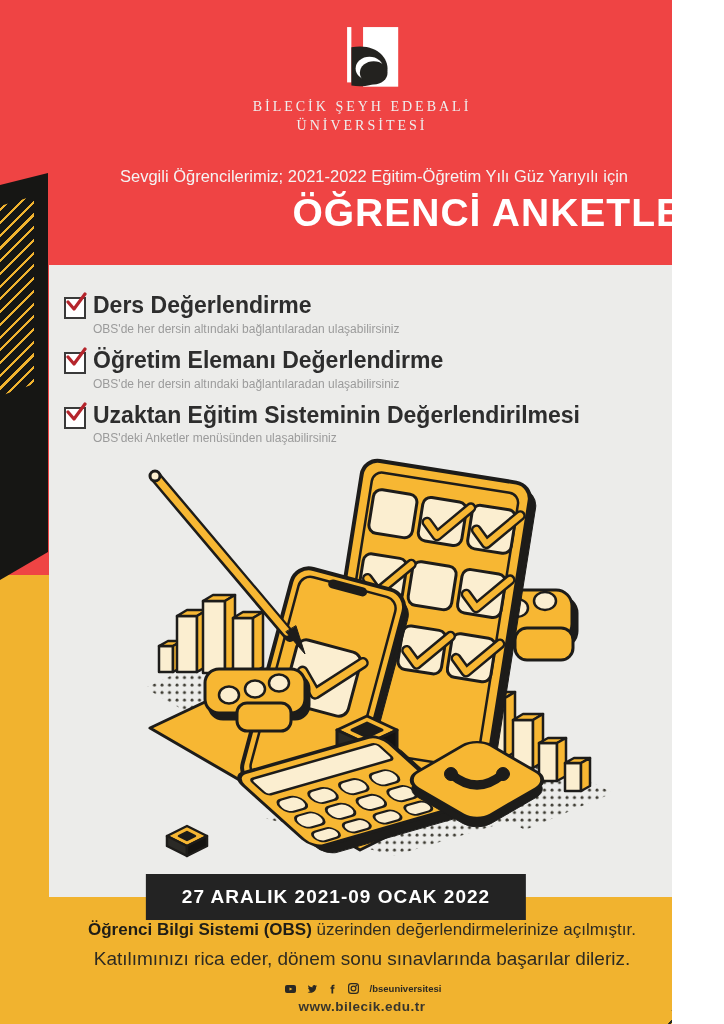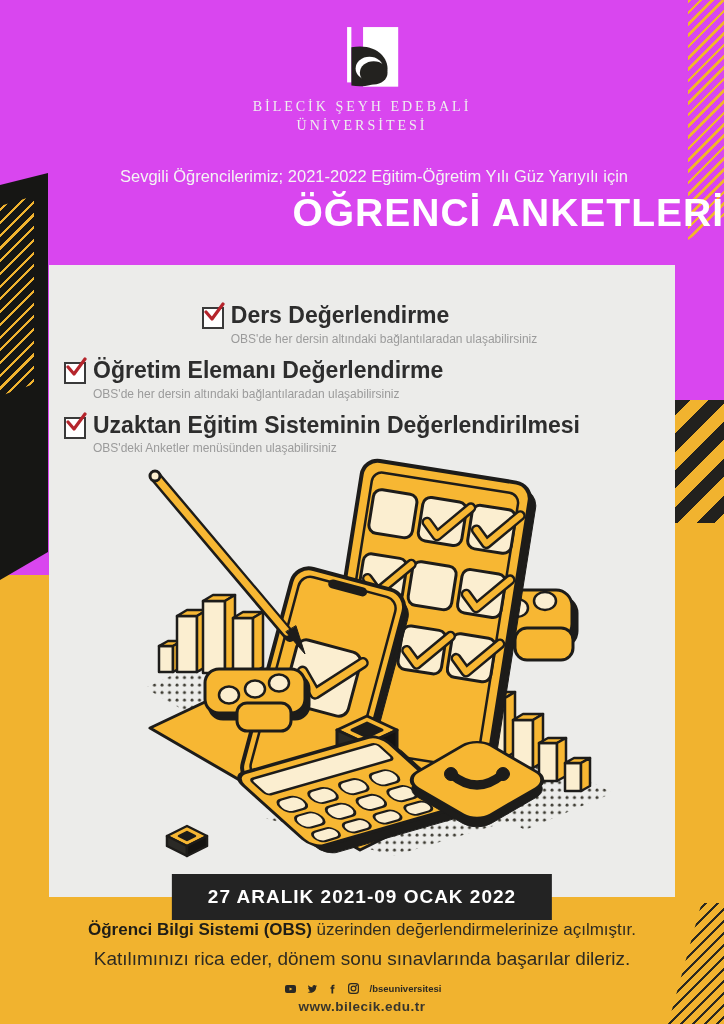--- a/index.html
+++ b/index.html
@@ -1,17 +1,17 @@
 <!DOCTYPE html>
 <html><head>
 <meta charset="utf-8">
 <style>
   html,body{margin:0;padding:0;background:#fff;}
-  .poster{position:relative;width:724px;height:1024px;overflow:hidden;
-          background:#d946ef;font-family:"Liberation Sans",sans-serif;}
+  .poster{position:relative;width:672px;height:1024px;overflow:hidden;
+          background:#ef4444;font-family:"Liberation Sans",sans-serif;}
   .abs{position:absolute;}
 
   
   .bg-yellow{left:0;top:575px;width:724px;height:449px;background:#F1B32F;}
   .stripe-topright{left:688px;top:0;width:36px;height:240px;
     background:repeating-linear-gradient(135deg,#F1B32F 0 2.6px,transparent 2.6px 8px);
     clip-path:polygon(0 0,100% 0,100% 90%,0 100%);}
   .left-panel{left:0;top:173px;width:48px;height:407px;background:#161614;
     clip-path:polygon(0 12px,100% 0,100% calc(100% - 28px),0 100%);}
   .left-stripes{left:0;top:196px;width:34px;height:200px;
@@ -28,21 +28,21 @@
   .logo-wrap{left:0;top:26px;width:724px;text-align:center;}
   .uni-name{left:0;top:98px;width:724px;text-align:center;color:#EFEFEF;
     font-family:"Liberation Serif",serif;font-size:14px;letter-spacing:3px;line-height:1.35;}
   .intro{left:0;top:167px;width:724px;text-align:center;color:#F4F4F4;font-size:16.5px;margin-left:12px;}
   .main-title{left:0;top:191px;width:724px;text-align:right;color:#FFFFFF;
     font-size:39px;font-weight:800;letter-spacing:1px;}
 
   
   .card{left:49px;top:265px;width:626px;height:632px;background:#ECECEA;}
   .survey-item{display:flex;margin:0 0 12px 15px;}
-  .survey-item:first-child{margin-top:38px;justify-content:center;}
+  .survey-item:first-child{margin-top:28px;}
   .cb{position:relative;width:18px;height:18px;border:2.5px solid #3A3A3A;background:#fff;
       margin:4px 7px 0 0;flex:0 0 auto;}
   .cb svg{position:absolute;left:-1px;top:-7px;}
   .s-title{font-size:23px;font-weight:700;color:#2D2D2D;line-height:1.12;}
   .s-sub{font-size:12px;color:#9B9B9B;margin-top:3px;}
 
   .illus{left:66px;top:193px;}
 
   
   .badge{top:874px;left:50%;transform:translateX(-50%);background:#232323;color:#fff;

